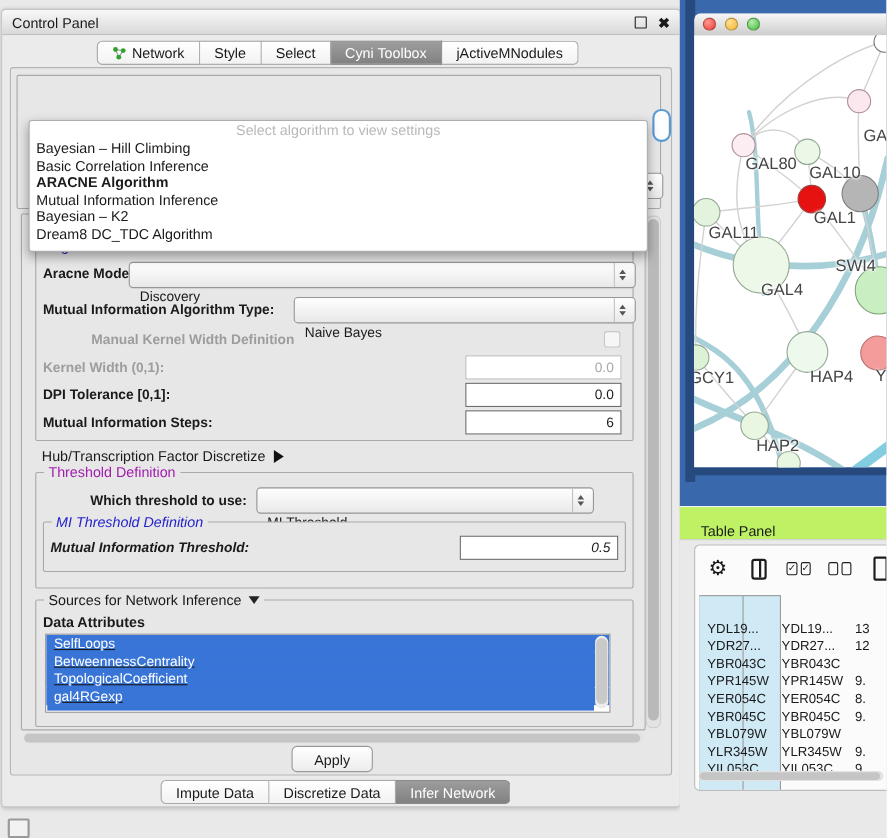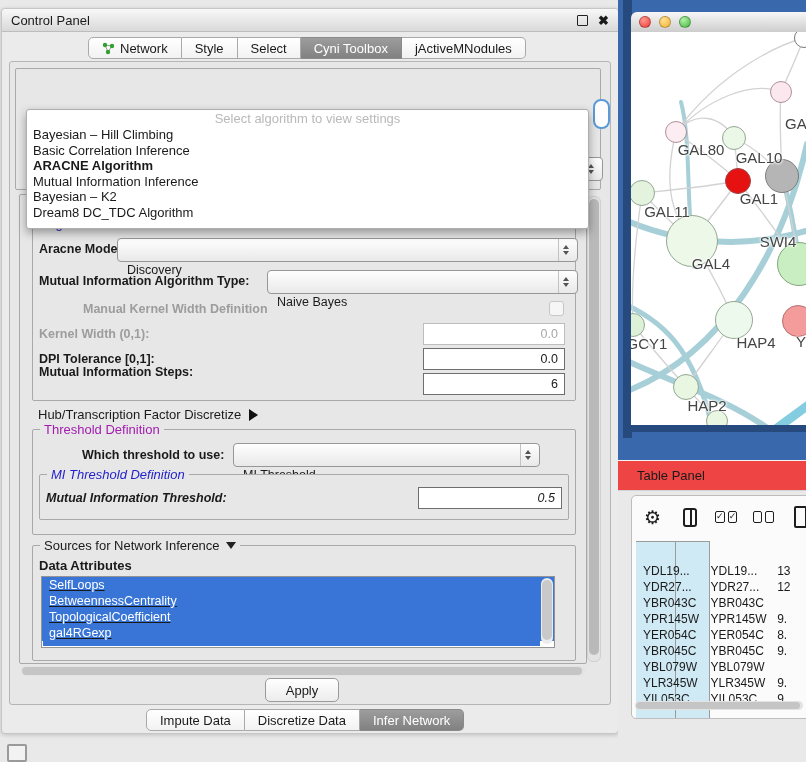--- a/index.html
+++ b/index.html
@@ -77,23 +77,23 @@
   .tlb.r{background:radial-gradient(circle at 35% 30%,#ff9a92,#ec3b33);}
   .tlb.y{background:radial-gradient(circle at 35% 30%,#ffe095,#f5b32c);}
   .tlb.g{background:radial-gradient(circle at 35% 30%,#b2efa9,#42b83c);}
   .canvas{position:absolute;left:0;top:20px;width:175px;height:393px;background:#fff;overflow:hidden;}
   .node{position:absolute;border-radius:50%;box-sizing:border-box;z-index:2;}
   .nlab{position:absolute;z-index:3;font-size:15px;color:#454545;white-space:nowrap;
       transform:translateX(-50%);text-shadow:0 0 3px #fff,0 0 3px #fff,0 0 3px #fff;}
   .nlab.cut{transform:none;}
   .winshadow{position:absolute;left:13px;top:425px;width:175px;height:7px;background:#26497e;}
   
-  .tpbar{position:absolute;left:0;top:460px;width:188px;height:31px;background:#ef4444;
+  .tpbar{position:absolute;left:0;top:460px;width:188px;height:31px;background:#bef264;
       border-top:1px solid #f4f4f4;border-bottom:1px solid #d2d2d2;
-      display:flex;align-items:center;padding-left:19px;font-size:13px;box-sizing:border-box;}
+      display:flex;align-items:flex-end;padding-left:19px;font-size:13px;box-sizing:border-box;}
   .tpanel{position:absolute;left:13px;top:495px;width:175px;height:222px;background:#fbfbfb;
       border:1px solid #bdbdbd;border-radius:5px 0 0 5px;overflow:hidden;}
   .tbtool{position:absolute;left:0;top:0;right:0;height:42px;display:flex;align-items:center;gap:0;}
   .colico{width:15px;height:15px;border:2px solid #1d1d1d;border-radius:3px;position:relative;}
   .colico:after{content:"";position:absolute;left:50%;top:0;bottom:0;width:2px;background:#1d1d1d;}
   .cb{width:10px;height:10px;border:1.5px solid #1d1d1d;border-radius:2px;position:relative;font-size:9px;
       line-height:9px;text-align:center;}
   .docico{width:14px;height:18px;border:2px solid #1d1d1d;border-radius:2px;}
   .thead{position:absolute;left:4px;top:45px;display:flex;height:22px;font-size:12px;}
   .th{display:flex;align-items:center;justify-content:center;border:1px solid #9b9b9b;
@@ -193,21 +193,21 @@
 
           <div class="lbl dim" style="left:6px;top:78px;margin-left:44px;">Manual Kernel Width Definition</div>
           <div class="chk" style="left:516px;top:77px;"></div>
 
           <div class="lbl dim" style="left:6px;top:103px;">Kernel Width (0,1):</div>
           <div class="tfield dis" style="left:390px;top:99px;width:128px;">0.0</div>
 
           <div class="lbl" style="left:6px;top:128px;">DPI Tolerance [0,1]:</div>
           <div class="tfield" style="left:390px;top:124px;width:128px;">0.0</div>
 
-          <div class="lbl" style="left:6px;top:141px;">Mutual Information Steps:</div>
+          <div class="lbl" style="left:6px;top:153px;">Mutual Information Steps:</div>
           <div class="tfield" style="left:390px;top:149px;width:128px;">6</div>
         </div>
 
         <div style="position:absolute;left:18px;top:212px;font-size:13px;">
           <span>Hub/Transcription Factor Discretize</span><span class="hubarr"></span>
         </div>
 
         <div class="grp" style="left:12px;top:234px;width:542px;height:104px;background:#e7e7e7;">
           <div class="gt" style="color:#a21caf;">Threshold Definition</div>
 

